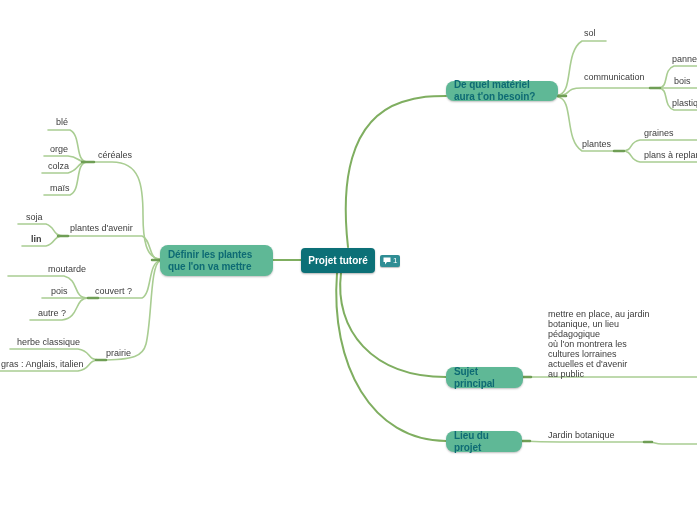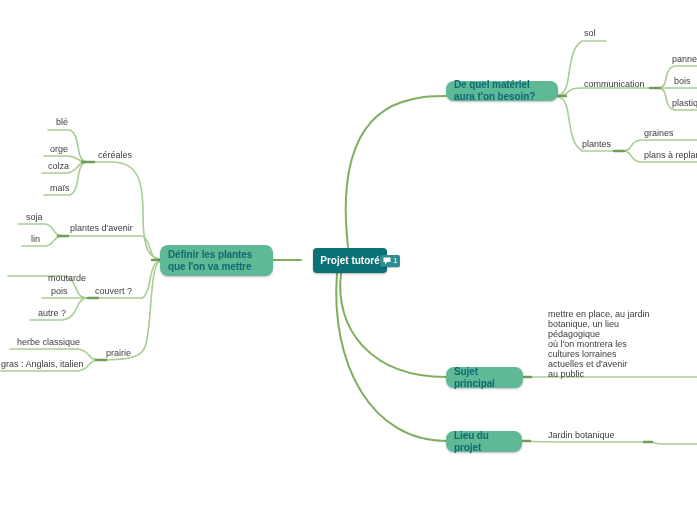--- a/index.html
+++ b/index.html
@@ -87,21 +87,21 @@
       <path d="M 82,162 L 94,162"></path>
       <path d="M 58,236 L 68,236"></path>
       <path d="M 88,298 L 98,298"></path>
       <path d="M 96,360 L 106,360"></path>
       <path d="M 523,377 L 531,377"></path>
       <path d="M 522,441 L 530,441"></path>
       <path d="M 644,442 L 652,442"></path>
     </g>
   </svg>
 
-  <div class="root-node" style="left:301px;top:248px;width:74px;height:25px;margin-left:12px;">
+  <div class="root-node" style="left:301px;top:248px;width:74px;height:25px;">
     <span>Projet tutoré</span>
   </div>
   <div class="badge" style="left:380px;top:255px;">
     <svg width="8" height="8" viewBox="0 0 8 8">
       <path d="M0.5 0.5 h7 v4.5 h-3.5 l-2 2.5 v-2.5 h-1.5 z" fill="#ffffff"></path>
     </svg>
     <span>1</span>
   </div>
 
   <div class="topic" style="left:446px;top:81px;width:112px;height:20px;justify-content:flex-end;">
@@ -111,38 +111,38 @@
     <span>Définir les plantes que l'on va mettre</span>
   </div>
   <div class="topic" style="left:446px;top:431px;width:76px;height:21px;">
     <span>Lieu du projet</span>
   </div>
   <div class="topic" style="left:446px;top:367px;width:77px;height:21px;">
     <span>Sujet principal</span>
   </div>
 
   <span class="leaf" style="left:584px;top:27px;">sol</span>
-  <span class="leaf" style="left:584px;top:78px;">communication</span>
+  <span class="leaf" style="left:584px;top:71px;">communication</span>
   <span class="leaf" style="left:672px;top:53px;">panneaux</span>
   <span class="leaf" style="left:674px;top:75px;">bois</span>
   <span class="leaf" style="left:672px;top:97px;">plastique</span>
   <span class="leaf" style="left:582px;top:138px;">plantes</span>
   <span class="leaf" style="left:644px;top:127px;">graines</span>
   <span class="leaf" style="left:644px;top:149px;">plans à replanter</span>
 
   <span class="leaf" style="left:98px;top:149px;">céréales</span>
   <span class="leaf" style="left:56px;top:116px;">blé</span>
   <span class="leaf" style="left:50px;top:143px;">orge</span>
   <span class="leaf" style="left:48px;top:160px;">colza</span>
   <span class="leaf" style="left:50px;top:182px;">maïs</span>
   <span class="leaf" style="left:70px;top:222px;">plantes d'avenir</span>
   <span class="leaf" style="left:26px;top:211px;">soja</span>
-  <span class="leaf" style="left:31px;top:233px;">lin</span>
+  <span class="leaf" style="left:31px;top:233px;font-weight:bold;">lin</span>
   <span class="leaf" style="left:95px;top:285px;">couvert ?</span>
-  <span class="leaf" style="left:32px;top:272px;padding-left:16px;">moutarde</span>
+  <span class="leaf" style="left:32px;top:263px;padding-left:16px;">moutarde</span>
   <span class="leaf" style="left:51px;top:285px;">pois</span>
   <span class="leaf" style="left:38px;top:307px;">autre ?</span>
   <span class="leaf" style="left:106px;top:347px;">prairie</span>
   <span class="leaf" style="left:17px;top:336px;">herbe classique</span>
   <span class="leaf" style="left:1px;top:358px;">gras : Anglais, italien</span>
 
   <div class="note ml" style="left:548px;top:309px;width:152px;">mettre en place, au jardin
 botanique, un lieu
 pédagogique
 où l'on montrera les

